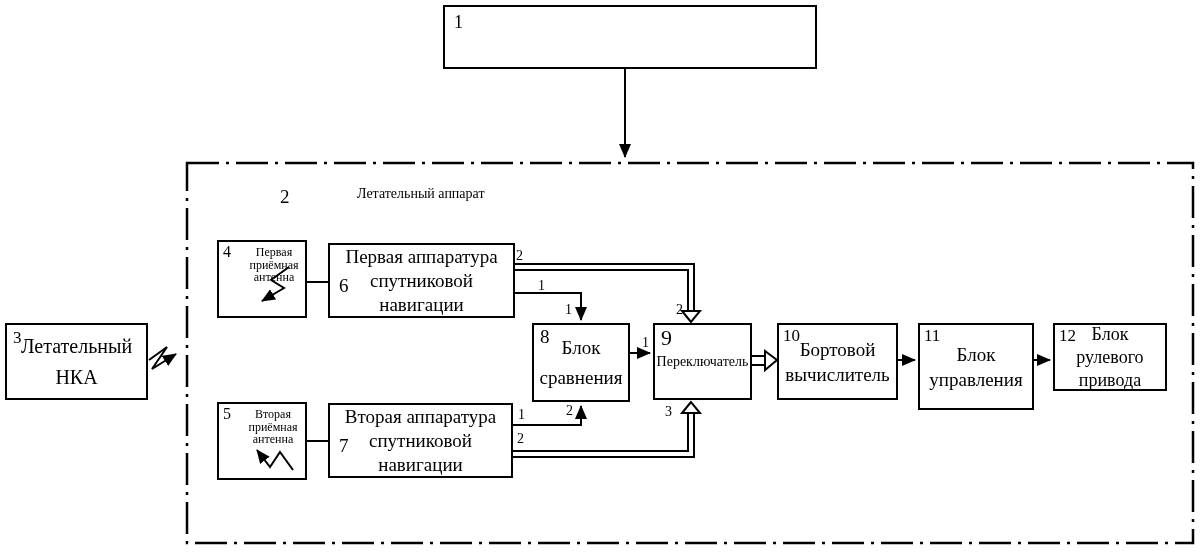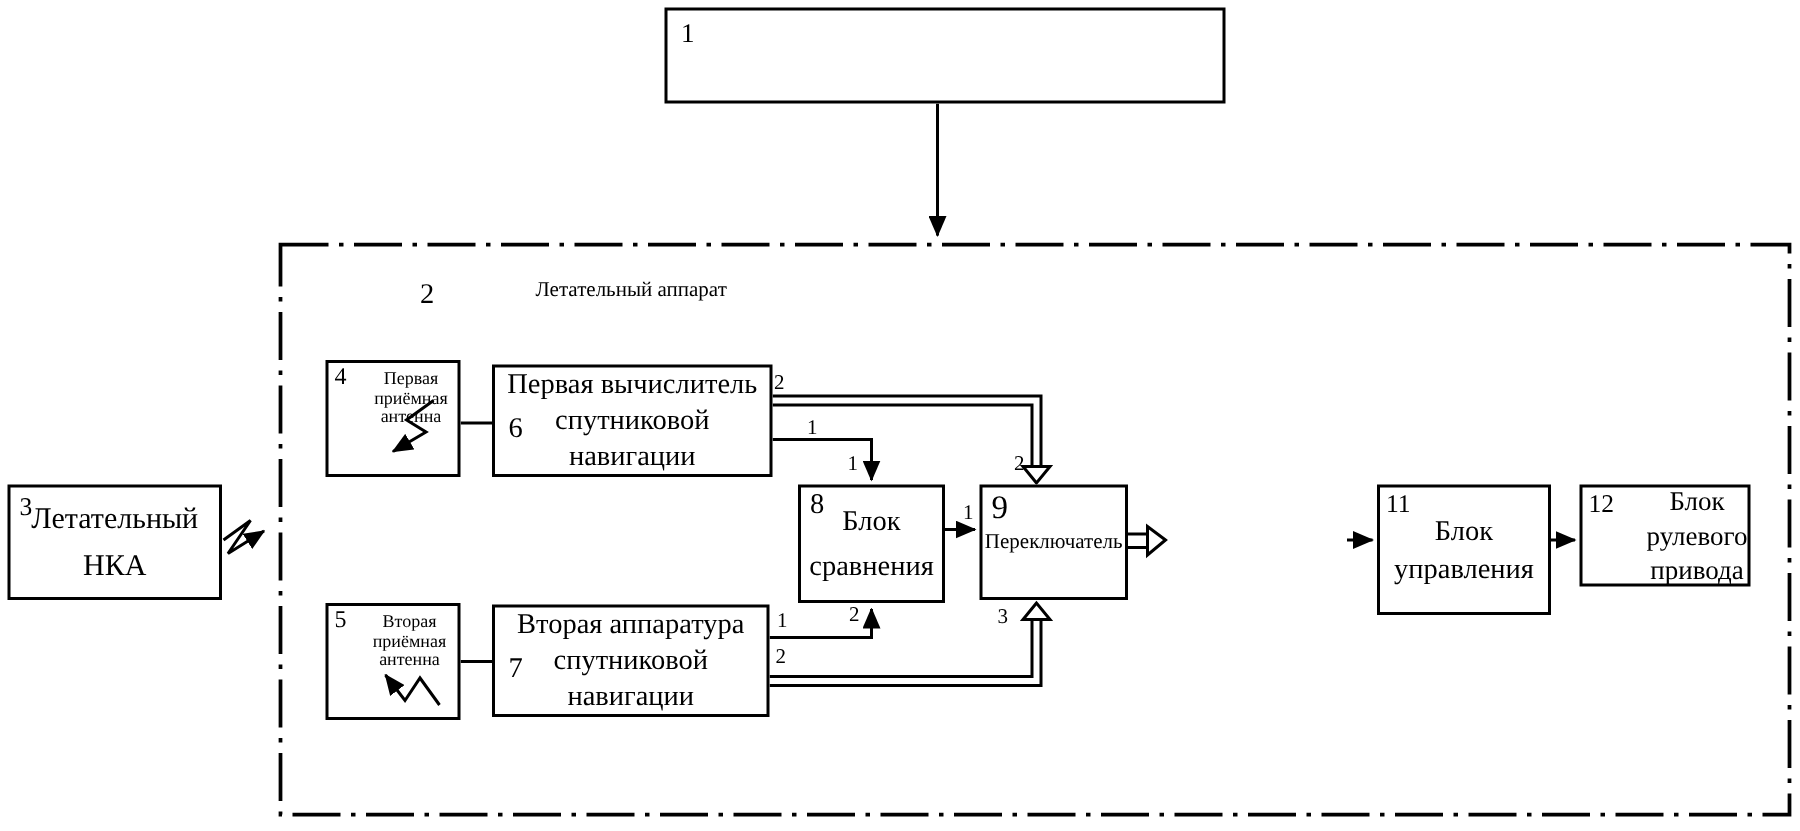--- a/index.html
+++ b/index.html
@@ -37,21 +37,21 @@
   .b7  { left:328px; top:403px; width:185px; height:75px; font-size:19px; line-height:24px; }
   .b7 .num { left:9px; top:31px; font-size:19px; }
   .b8  { left:532px; top:323px; width:98px;  height:79px; font-size:19px; line-height:30px; }
   .b8 .num { font-size:19px; }
   .b9  { left:653px; top:323px; width:99px;  height:77px; font-size:14px; }
   .b9 .num { font-size:22px; }
   .b10 { left:777px; top:323px; width:121px; height:77px; font-size:19px; line-height:25px; }
   .b10 .num { left:4px; }
   .b11 { left:918px; top:323px; width:116px; height:87px; font-size:19px; line-height:25px; }
   .b11 .num { left:4px; }
-  .b12 { left:1053px; top:323px; width:114px; height:68px; font-size:18px; line-height:23px;justify-content:flex-end; }
+  .b12 { left:1053px; top:323px; width:114px; height:68px; font-size:18px; line-height:23px; }
   .b12 .num { left:4px; }
 
   .frame-num { position:absolute; left:280px; top:186px; font-size:19px; z-index:2; }
   .frame-lbl { position:absolute; left:309px; top:186px; font-size:14px; z-index:2;margin-left:48px; }
   .port { position:absolute; font-size:14px; line-height:1; z-index:5; }
 </style>
 </head>
 <body>
 
 <div class="stage">
@@ -114,21 +114,21 @@
 
   <div class="box b5">
     <span class="num">5</span>
     <span class="lbl">Вторая
 приёмная
 антенна</span>
   </div>
 
   <div class="box b6">
     <span class="num">6</span>
-    <span class="lbl">Первая вычислитель
+    <span class="lbl">Первая аппаратура
 спутниковой
 навигации</span>
   </div>
 
   <div class="box b7">
     <span class="num">7</span>
     <span class="lbl">Вторая аппаратура
 спутниковой
 навигации</span>
   </div>
@@ -137,20 +137,25 @@
     <span class="num">8</span>
     <span class="lbl">Блок
 сравнения</span>
   </div>
 
   <div class="box b9">
     <span class="num">9</span>
     <span class="lbl">Переключатель</span>
   </div>
 
+  <div class="box b10">
+    <span class="num">10</span>
+    <span class="lbl">Бортовой
+вычислитель</span>
+  </div>
 
   <div class="box b11">
     <span class="num">11</span>
     <span class="lbl">Блок
 управления</span>
   </div>
 
   <div class="box b12">
     <span class="num">12</span>
     <span class="lbl">Блок

